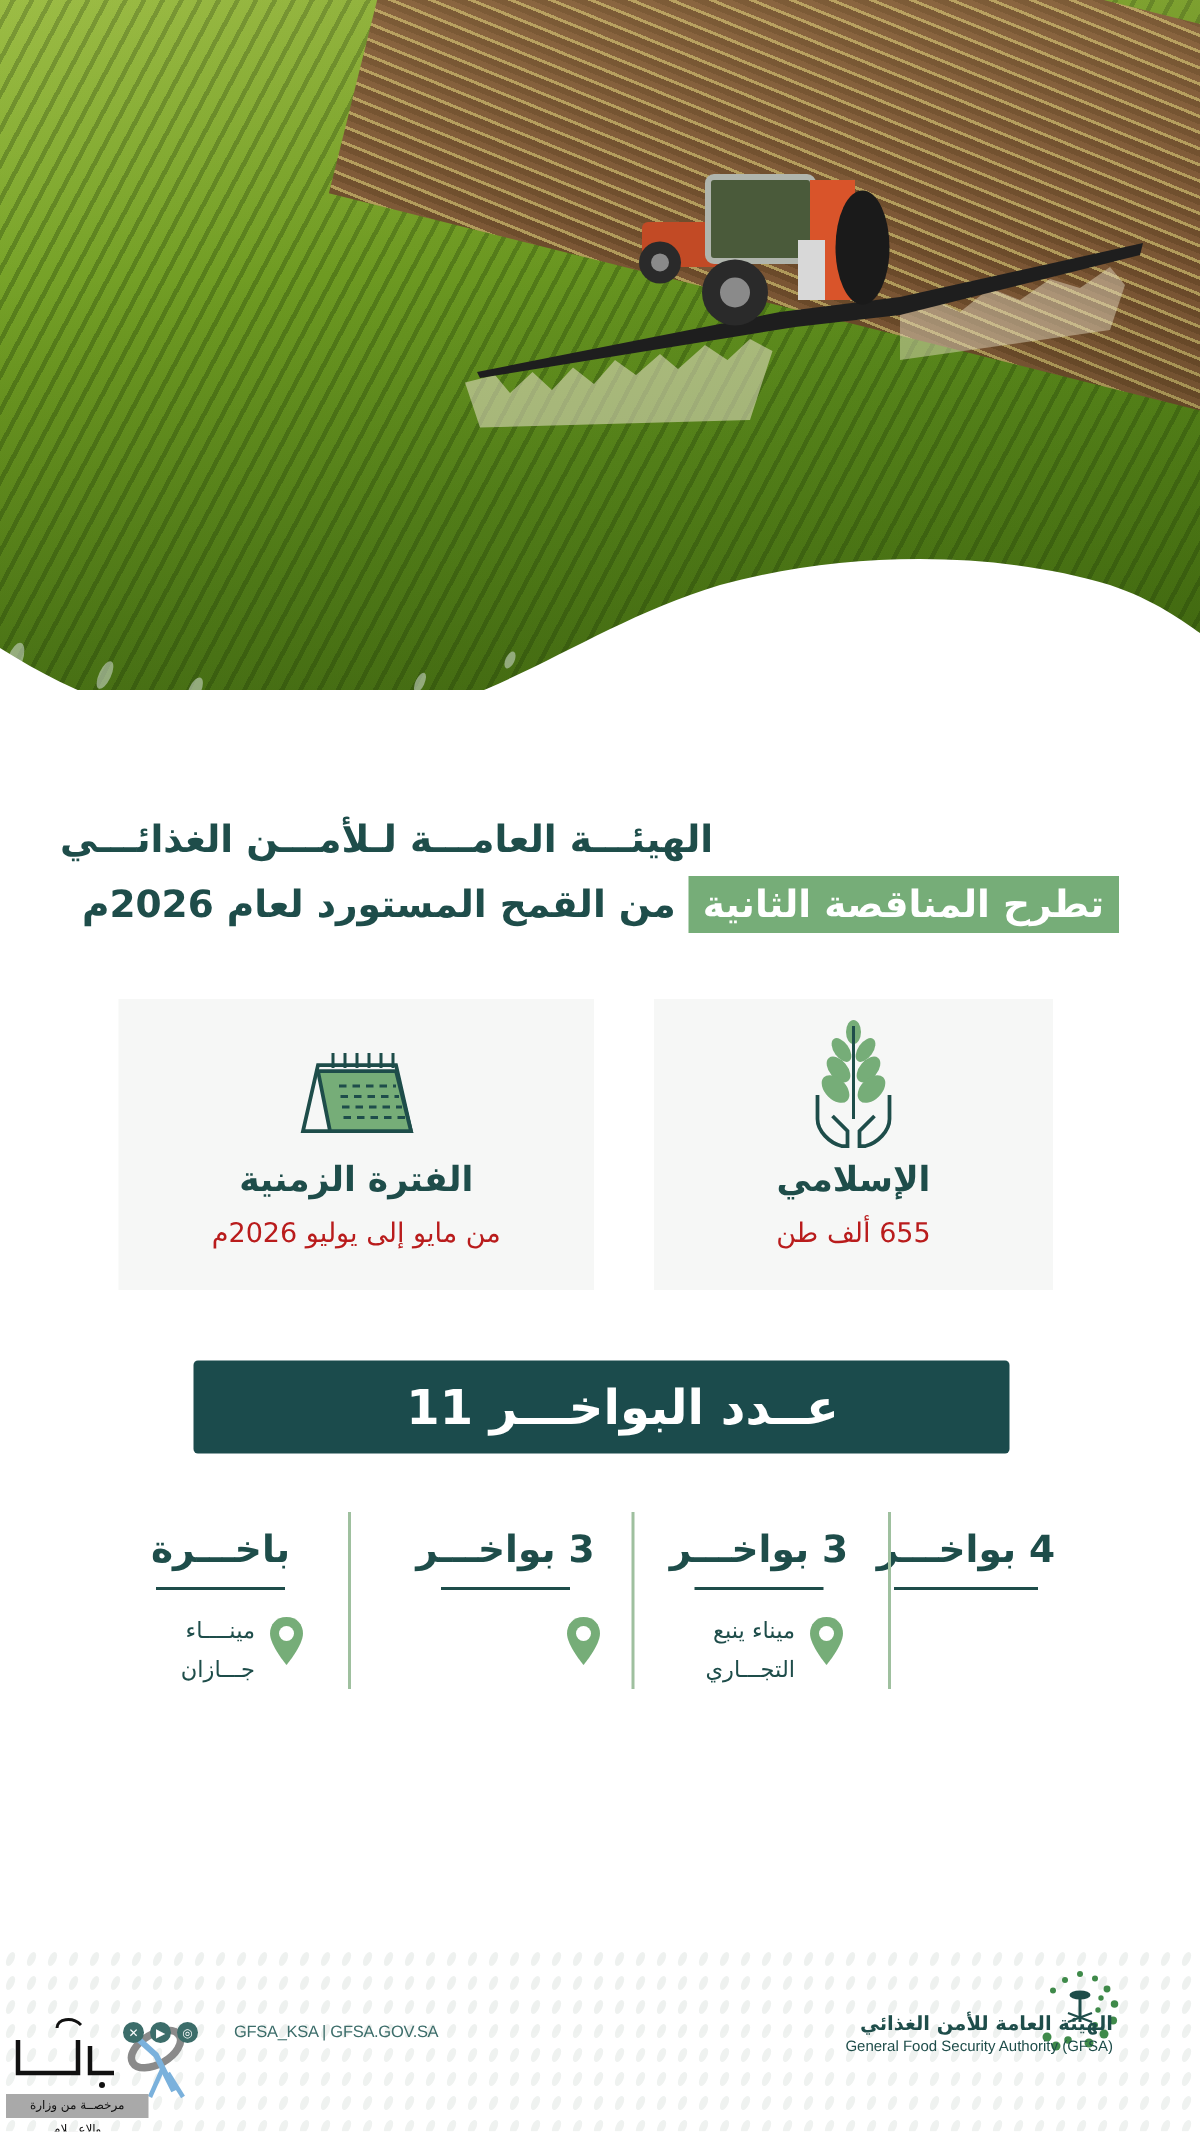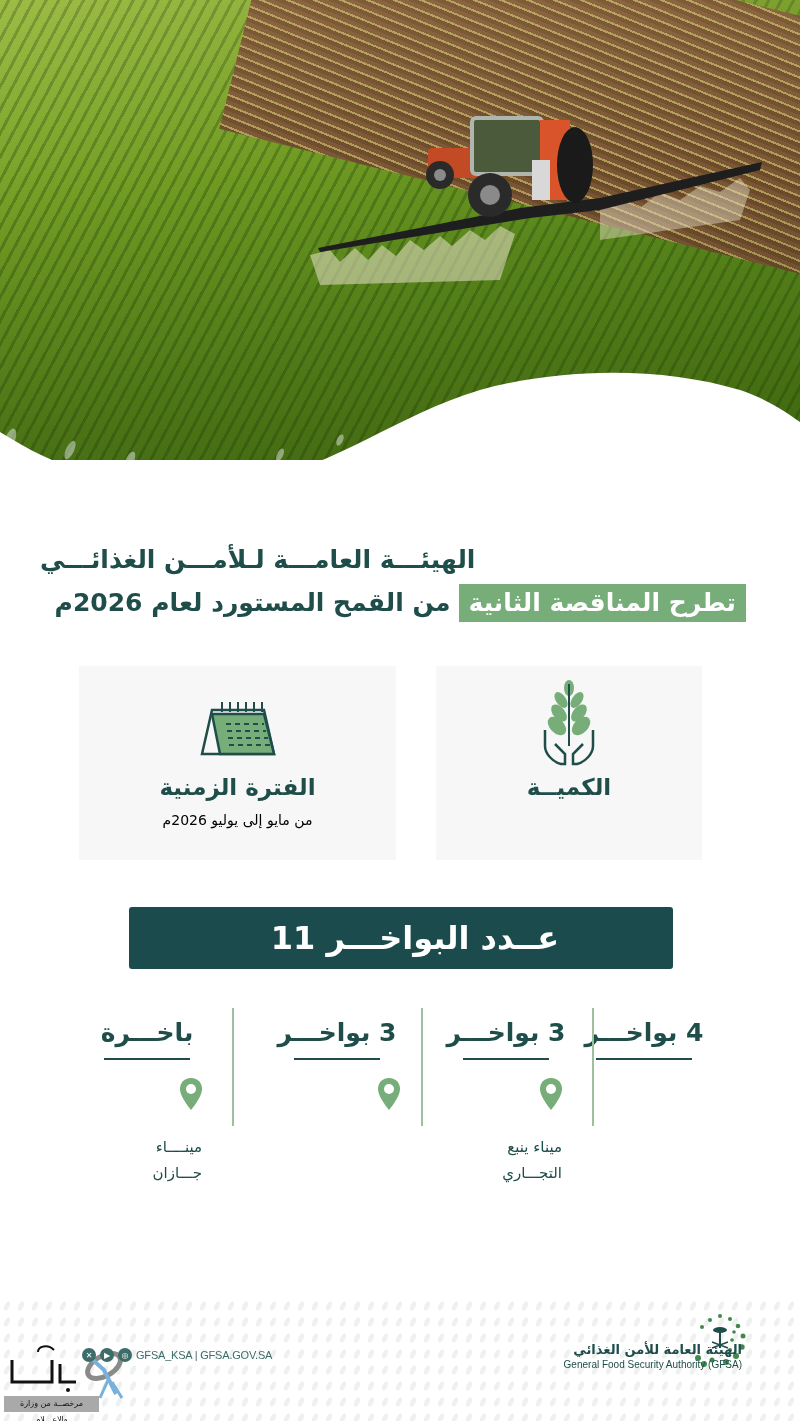--- a/index.html
+++ b/index.html
@@ -34,40 +34,40 @@
   .title-line2 { display: flex; flex-direction: row; justify-content: flex-start; align-items: center; margin-top: 4px; margin-right: 4px; }
   .title-highlight { background: #76ad78; color: #ffffff; font-weight: bold; font-size: 25px; padding: 3px 10px; height: 38px; line-height: 32px; }
   .title-rest { font-weight: bold; font-size: 25px; color: #1e4d4a; padding-right: 8px; line-height: 38px; }
 
   
   .card { position: absolute; top: 666px; height: 194px; background: #f6f7f6; direction: rtl; text-align: center; }
   .card-left { left: 79px; width: 317px; }
   .card-right { left: 436px; width: 266px; }
   .card-icon { position: absolute; left: 50%; transform: translateX(-50%); }
   .card-title { position: absolute; left: 0; right: 0; top: 108px; font-weight: bold; font-size: 23px; color: #1e4d4a; }
-  .card-value { position: absolute; left: 0; right: 0; top: 146px; font-size: 14px; color: #000000; text-align: center; }
+  .card-value { position: absolute; left: 0; right: 0; top: 146px; font-size: 18px; color: #b91c1c; text-align: center; }
 
   
   .vessels-bar { position: absolute; left: 129px; top: 907px; width: 544px; height: 62px; background: #1b4b4c; border-radius: 3px; direction: rtl; display: flex; justify-content: center; align-items: center; padding-left: 28px; }
   .vessels-bar span { color: #ffffff; font-weight: bold; font-size: 32px; }
 
   
   .port { position: absolute; top: 1018px; direction: rtl; }
   .port-count { font-weight: bold; font-size: 25px; color: #1e4d4a; text-align: center; height: 30px; line-height: 30px; }
   .port-rule { height: 2px; background: #1e4d4a; margin: 10px auto 0; }
-  .port-body { display: flex; flex-direction: column; align-items: flex-start; margin-top: 14px; gap: 24px; }
+  .port-body { display: flex; flex-direction: row; align-items: flex-start; margin-top: 14px; }
   .port-pin { width: 22px; height: 32px; margin-top: 4px; margin-left: 10px; flex: none; }
   .port-name { font-size: 15px; color: #1e4d4a; line-height: 26px; text-align: right; }
   .divider { position: absolute; top: 1008px; width: 2px; height: 118px; background: #9fc09f; }
 
   
   .footer-pattern { position: absolute; left: 0; top: 1298px; width: 800px; height: 123px; opacity: 0.6; }
   .footer-social { position: absolute; left: 82px; top: 1348px; display: flex; align-items: center; gap: 4px; }
   .social-dot { width: 14px; height: 14px; border-radius: 50%; background: #3c6d6a; display: flex; align-items: center; justify-content: center; color: #ffffff; font-size: 8px; }
-  .footer-handle { font-family: "Liberation Sans", sans-serif; font-size: 11px; color: #3c6d6a; margin-left: 0; letter-spacing: -0.2px; }
+  .footer-handle { font-family: "Liberation Sans", sans-serif; font-size: 11px; color: #3c6d6a; margin-left: 20px; letter-spacing: -0.2px; }
   .sabq-logo { position: absolute; left: 4px; top: 1340px; width: 122px; height: 78px; }
   .sabq-band { position: absolute; left: 4px; top: 1396px; width: 95px; height: 16px; background: #a9a9a9; color: #111; font-size: 8px; direction: rtl; text-align: center; line-height: 16px; }
   .gfsa-block { position: absolute; right: 58px; top: 1342px; direction: rtl; text-align: right; }
   .gfsa-ar { font-weight: bold; font-size: 13px; color: #1e4d4a; }
   .gfsa-en { font-family: "Liberation Sans", sans-serif; font-size: 10px; color: #1e4d4a; direction: ltr; margin-top: 2px; }
   .gfsa-emblem { position: absolute; left: 690px; top: 1312px; width: 60px; height: 56px; }
 </style>
 </head>
 <body>
 
@@ -132,21 +132,22 @@
       <ellipse cx="36" cy="20" rx="5" ry="9" transform="rotate(35 36 20)"></ellipse>
       <ellipse cx="18" cy="33" rx="6" ry="10" transform="rotate(-40 18 33)"></ellipse>
       <ellipse cx="38" cy="33" rx="6" ry="10" transform="rotate(40 38 33)"></ellipse>
       <ellipse cx="16" cy="46" rx="7" ry="11" transform="rotate(-45 16 46)"></ellipse>
       <ellipse cx="40" cy="46" rx="7" ry="11" transform="rotate(45 40 46)"></ellipse>
     </g>
     <line x1="28" y1="4" x2="28" y2="66" stroke="#1e4d4a" stroke-width="2"></line>
     <path d="M4 50 L4 66 C4 74 12 82 20 84 L24 84 L24 74 L14 64" fill="none" stroke="#1e4d4a" stroke-width="2.5"></path>
     <path d="M52 50 L52 66 C52 74 44 82 36 84 L32 84 L32 74 L42 64" fill="none" stroke="#1e4d4a" stroke-width="2.5"></path>
   </svg>
-  <div class="card-title">الكميــة</div>
+  <div class="card-title">الإسلامي</div>
+  <div class="card-value">655 ألف طن</div>
 </div>
 
 <div class="card card-left">
   <svg class="card-icon" style="top:34px" width="80" height="56" viewBox="0 0 80 56">
     <path d="M14 10 L66 10 L76 54 L4 54 Z" fill="none" stroke="#1e4d4a" stroke-width="2.5"></path>
     <path d="M14 14 L66 14 L76 54 L22 54 Z" fill="#76ad78" stroke="#1e4d4a" stroke-width="2.5"></path>
     <g stroke="#1e4d4a" stroke-width="2">
       <line x1="24" y1="2" x2="24" y2="12"></line>
         <line x1="32" y1="2" x2="32" y2="12"></line>
       <line x1="40" y1="2" x2="40" y2="12"></line>

